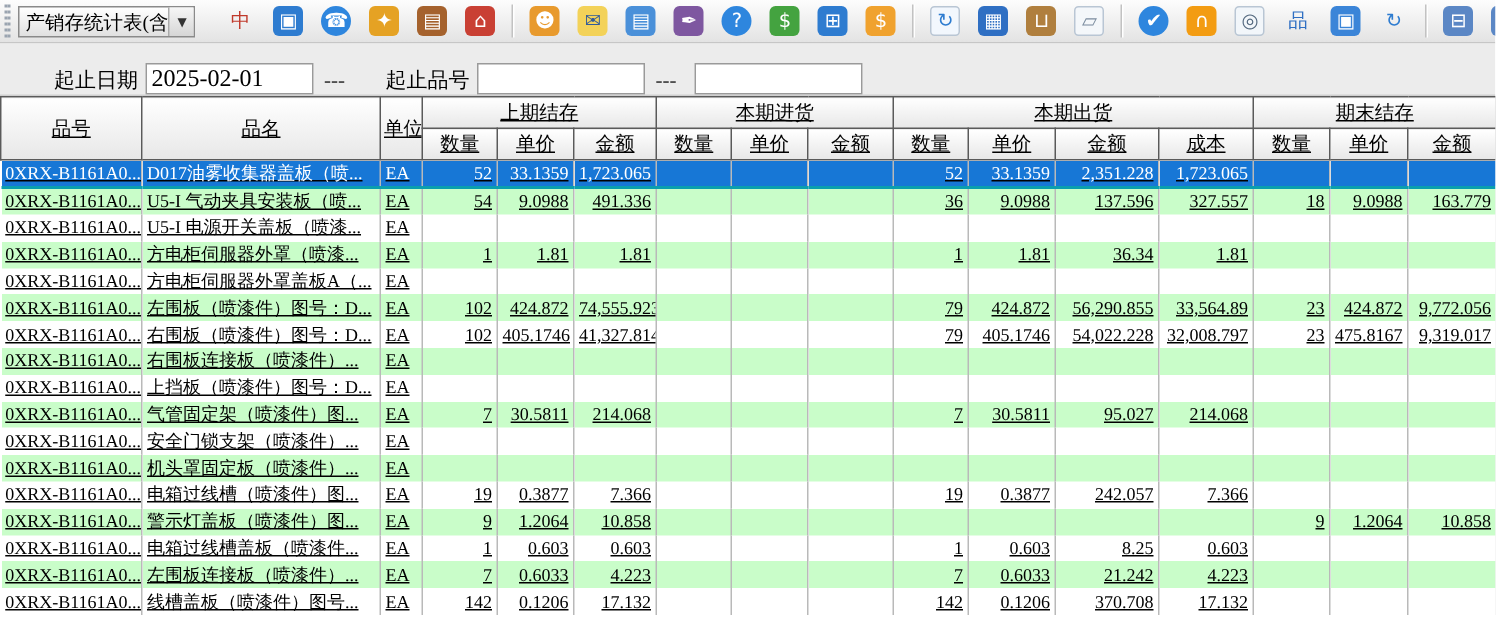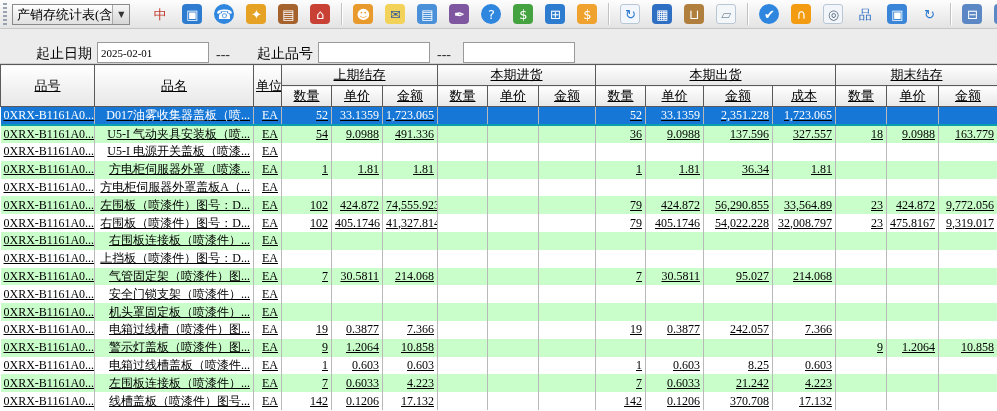--- a/index.html
+++ b/index.html
@@ -30,35 +30,35 @@
           font-family:"DejaVu Sans","Liberation Sans",sans-serif;}
   .tbicon.circ{border-radius:50%;}
   .tbicon.box{border:1px solid #b9c6d4;border-radius:3px;}
   .tbsep{width:1px;height:22px;background:#c2c2c2;box-shadow:1px 0 0 #fff;margin:0 5px;}
 
   
   .filterbar{height:35px;background:#ececec;display:flex;align-items:flex-end;
              border-bottom:1px solid #cfcfcf;font-size:14px;}
   .flabel{margin-left:36px;white-space:nowrap;}
   .flabel.item{margin-left:20px;}
-  .fin{width:112px;height:21px;border:1px solid #9a9a9a;margin-left:5px;font-size:11px;
+  .fin{width:112px;height:21px;border:1px solid #9a9a9a;margin-left:5px;font-size:16px;
        font-family:inherit;padding:0 3px;background:#fff;}
   .fsep{margin:0 7px;color:#333;}
 
   
   table.grid{border-collapse:collapse;table-layout:fixed;width:997px;font-size:12px;text-decoration:underline;}
   .grid th{background:linear-gradient(#ffffff,#e7e7e7);border:1px solid #5a5a5a;
            font-weight:normal;font-size:13px;height:21px;padding:0 2px;
            overflow:hidden;white-space:nowrap;text-align:center;}
   .grid td{border-right:1px solid #b9b9b9;height:17.8px;padding:0 3px;
            overflow:hidden;white-space:nowrap;}
   .grid tbody tr:nth-child(even){background:var(--alt);}
   .grid tbody tr.selected{background:var(--sel);color:#fff;}
   .grid tbody tr.selected td{border-bottom:2px solid var(--selline);}
-  td.l{text-align:right;}
+  td.l{text-align:left;}
   td.r{text-align:right;}
 </style>
 </head>
 <body>
 
 <div class="app">
 
   <div class="toolbar">
     <span class="grip"></span>
     <div class="combo">

